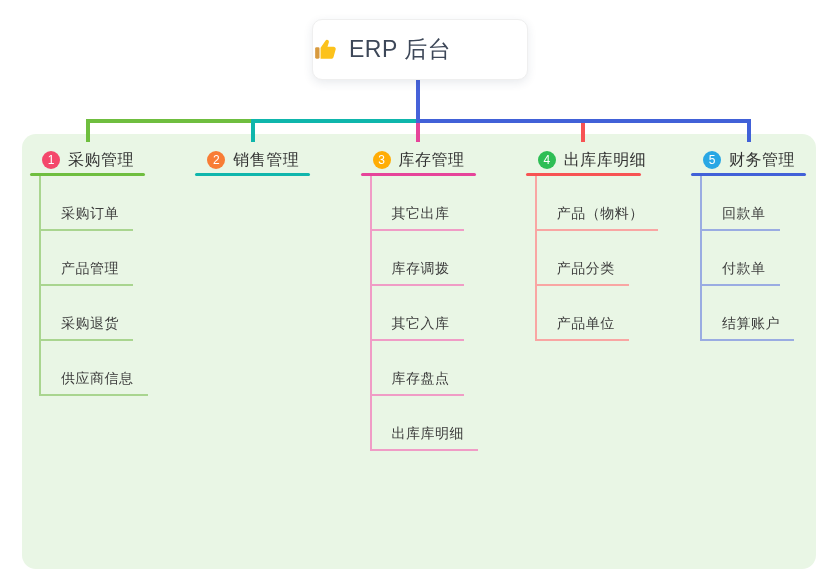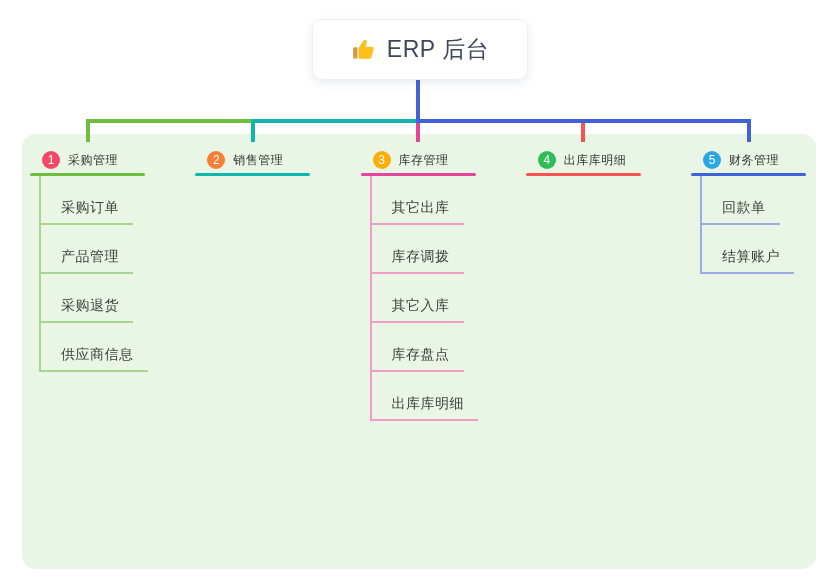--- a/index.html
+++ b/index.html
@@ -6,21 +6,21 @@
   body{
     width:839px;height:588px;position:relative;overflow:hidden;
     background:#ffffff;
     font-family:"Liberation Sans","DejaVu Sans",sans-serif;
   }
   
   .root-node{
     position:absolute;left:312px;top:19px;width:216px;height:61px;
     background:#ffffff;border:1px solid #efefef;border-radius:10px;
     box-shadow:0 3px 10px rgba(40,60,90,.10);
-    display:flex;align-items:center;justify-content:center;gap:10px;
+    display:flex;align-items:center;justify-content:flex-start;gap:10px;
     z-index:4;box-sizing:border-box;
   }
   .root-node .title{font-size:23px;color:#3d4758;letter-spacing:.5px;}
   .thumb-icon{width:26px;height:26px;display:block;}
   
   .panel{
     position:absolute;left:22px;top:134px;width:794px;height:435px;
     background:#e9f6e5;border-radius:14px;z-index:0;
   }
   
@@ -31,26 +31,26 @@
   .branch{position:absolute;top:147px;width:132px;}
   .branch-header{
     height:26px;display:flex;align-items:center;gap:8px;padding-left:12px;
     cursor:default;
   }
   .badge{
     width:18px;height:18px;border-radius:50%;background:var(--badge);
     color:#fff;font-size:12px;line-height:18px;text-align:center;
     flex:0 0 18px;
   }
-  .branch-title{font-size:12px;color:#333333;letter-spacing:.5px;white-space:nowrap;}
+  .branch-title{font-size:16px;color:#333333;letter-spacing:.5px;white-space:nowrap;}
   .branch-underline{width:115px;height:3px;background:var(--main);border-radius:2px;}
   .children{
     margin-left:9px;border-left:2px solid var(--light);
   }
-  .child{height:49px;display:flex;align-items:flex-end;}
+  .child{height:55px;display:flex;align-items:flex-end;}
   .child-inner{
     border-bottom:2px solid var(--light);
     padding:0 14px 0 20px;white-space:nowrap;
   }
   .child-inner span{
     display:inline-block;margin-bottom:6px;
     font-size:14px;color:#3d3d3d;letter-spacing:.5px;
   }
 </style>
 </head>
@@ -127,31 +127,45 @@
         </div>
       </div>
   </div>
 
   <div class="branch" style="left: 525.75px; --badge: #2ebe55; --main: #f75353; --light: #f9a6a3;">
     <div class="branch-header">
       <span class="badge">4</span>
       <span class="branch-title">出库库明细</span>
     </div>
     <div class="branch-underline"></div>
+    <div class="children">
+        <div class="child">
+          <div class="child-inner"><span>产品（物料）</span></div>
+        </div>
+        <div class="child">
+          <div class="child-inner"><span>产品分类</span></div>
+        </div>
+        <div class="child">
+          <div class="child-inner"><span>产品单位</span></div>
+        </div>
+      </div>
   </div>
 
   <div class="branch" style="left: 691px; --badge: #29a7e4; --main: #4161d8; --light: #9aace2;">
     <div class="branch-header">
       <span class="badge">5</span>
       <span class="branch-title">财务管理</span>
     </div>
     <div class="branch-underline"></div>
     <div class="children">
         <div class="child">
           <div class="child-inner"><span>回款单</span></div>
+        </div>
+        <div class="child">
+          <div class="child-inner"><span>付款单</span></div>
         </div>
         <div class="child">
           <div class="child-inner"><span>结算账户</span></div>
         </div>
       </div>
   </div>
 </div>
 
 <div class="root-node">
   <svg class="thumb-icon" viewBox="0 0 24 24">

